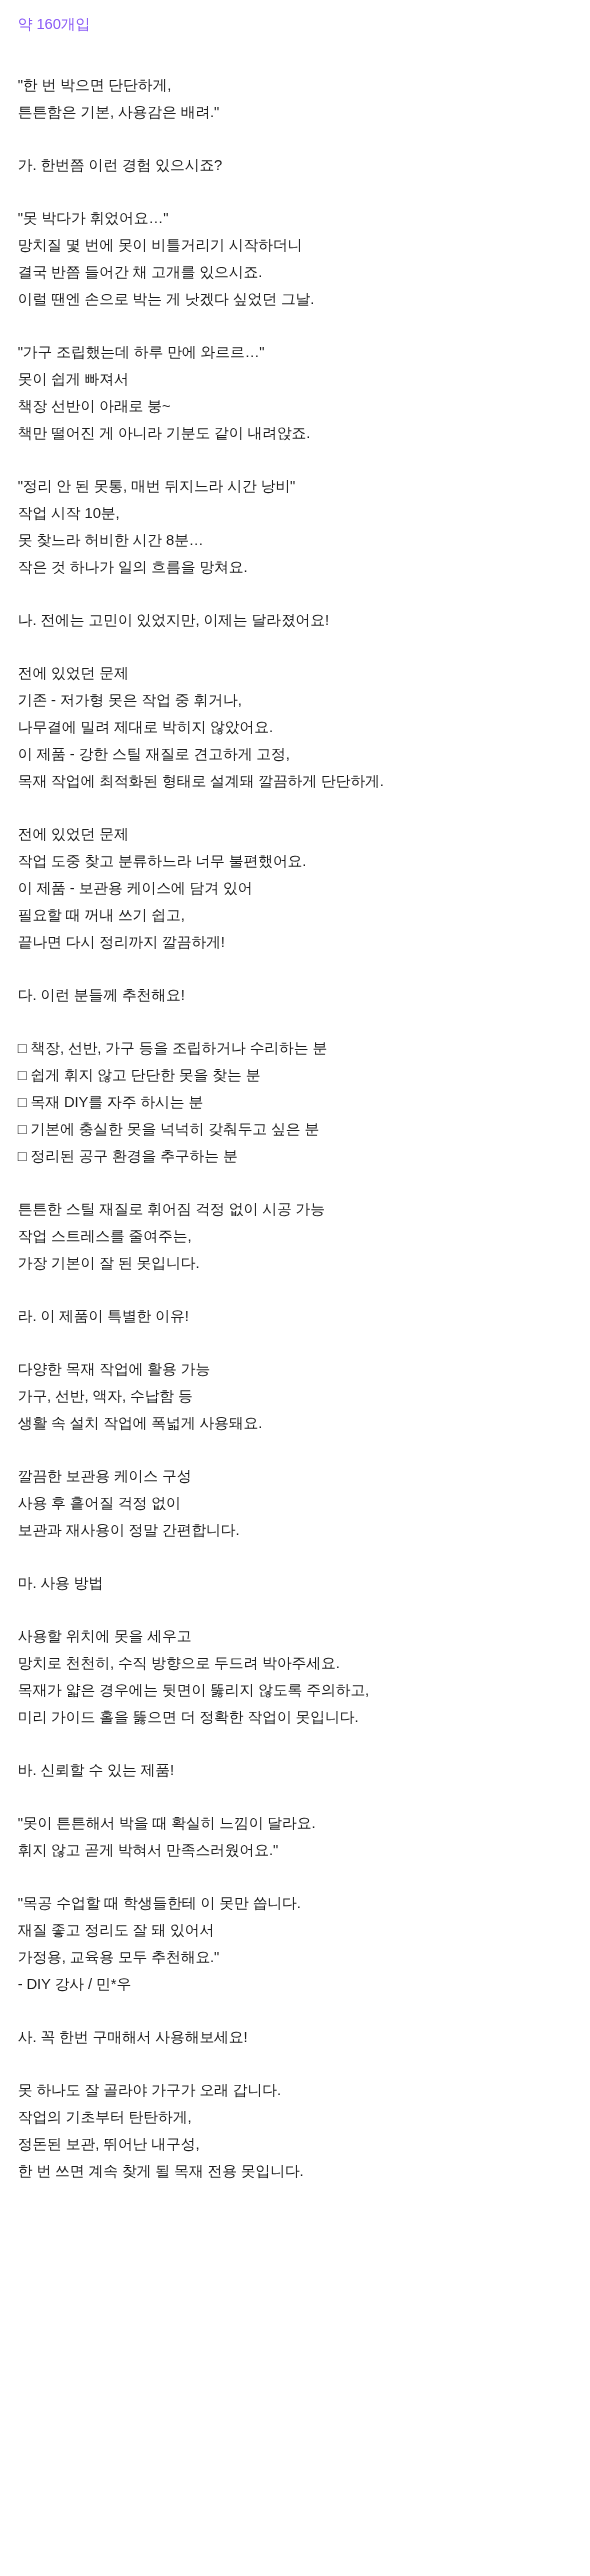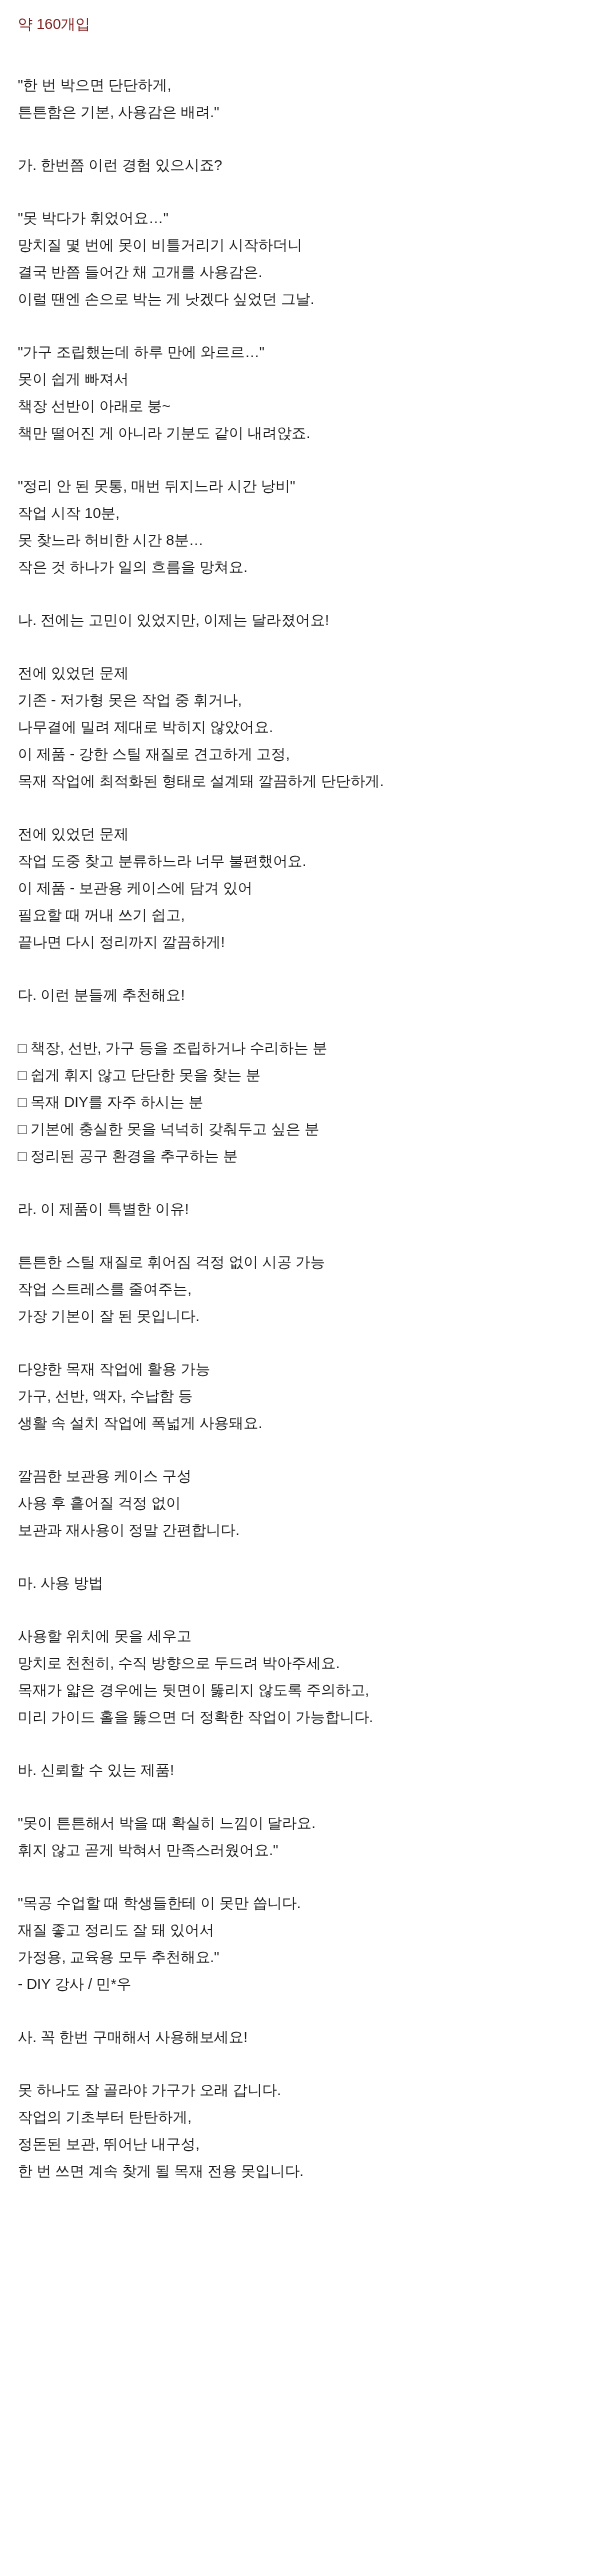--- a/index.html
+++ b/index.html
@@ -27,21 +27,21 @@
     font-size: 14.8px;
     line-height: 27px;
     white-space: pre-wrap;
     word-break: keep-all;
     color: #1d1d1d;
     letter-spacing: -0.1px;
   }
   .topcount {
     font-size: 14.8px;
     line-height: 23.6px;
-    color: #7f1d1d;
+    color: #8b5cf6;
     margin: 0 0 35px 0;
     letter-spacing: -0.1px;
   }
 </style>
 </head>
 <body>
 
 <div class="page">
 
   <div class="topcount">약 160개입</div>
@@ -50,21 +50,21 @@
       <div class="block">
         <div class="line">"한 번 박으면 단단하게,</div>
         <div class="line">튼튼함은 기본, 사용감은 배려."</div>
       </div>
       <div class="block">
         <div class="line">가. 한번쯤 이런 경험 있으시죠?</div>
       </div>
       <div class="block">
         <div class="line">"못 박다가 휘었어요…"</div>
         <div class="line">망치질 몇 번에 못이 비틀거리기 시작하더니</div>
-        <div class="line">결국 반쯤 들어간 채 고개를 사용감은.</div>
+        <div class="line">결국 반쯤 들어간 채 고개를 있으시죠.</div>
         <div class="line">이럴 땐엔 손으로 박는 게 낫겠다 싶었던 그날.</div>
       </div>
       <div class="block">
         <div class="line">"가구 조립했는데 하루 만에 와르르…"</div>
         <div class="line">못이 쉽게 빠져서</div>
         <div class="line">책장 선반이 아래로 붕~</div>
         <div class="line">책만 떨어진 게 아니라 기분도 같이 내려앉죠.</div>
       </div>
       <div class="block">
         <div class="line">"정리 안 된 못통, 매번 뒤지느라 시간 낭비"</div>
@@ -93,45 +93,45 @@
         <div class="line">다. 이런 분들께 추천해요!</div>
       </div>
       <div class="block">
         <div class="line">□ 책장, 선반, 가구 등을 조립하거나 수리하는 분</div>
         <div class="line">□ 쉽게 휘지 않고 단단한 못을 찾는 분</div>
         <div class="line">□ 목재 DIY를 자주 하시는 분</div>
         <div class="line">□ 기본에 충실한 못을 넉넉히 갖춰두고 싶은 분</div>
         <div class="line">□ 정리된 공구 환경을 추구하는 분</div>
       </div>
       <div class="block">
-        <div class="line">라. 이 제품이 특별한 이유!</div>
-      </div>
-      <div class="block">
         <div class="line">튼튼한 스틸 재질로 휘어짐 걱정 없이 시공 가능</div>
         <div class="line">작업 스트레스를 줄여주는,</div>
         <div class="line">가장 기본이 잘 된 못입니다.</div>
+      </div>
+      <div class="block">
+        <div class="line">라. 이 제품이 특별한 이유!</div>
       </div>
       <div class="block">
         <div class="line">다양한 목재 작업에 활용 가능</div>
         <div class="line">가구, 선반, 액자, 수납함 등</div>
         <div class="line">생활 속 설치 작업에 폭넓게 사용돼요.</div>
       </div>
       <div class="block">
         <div class="line">깔끔한 보관용 케이스 구성</div>
         <div class="line">사용 후 흩어질 걱정 없이</div>
         <div class="line">보관과 재사용이 정말 간편합니다.</div>
       </div>
       <div class="block">
         <div class="line">마. 사용 방법</div>
       </div>
       <div class="block">
         <div class="line">사용할 위치에 못을 세우고</div>
         <div class="line">망치로 천천히, 수직 방향으로 두드려 박아주세요.</div>
         <div class="line">목재가 얇은 경우에는 뒷면이 뚫리지 않도록 주의하고,</div>
-        <div class="line">미리 가이드 홀을 뚫으면 더 정확한 작업이 가능합니다.</div>
+        <div class="line">미리 가이드 홀을 뚫으면 더 정확한 작업이 못입니다.</div>
       </div>
       <div class="block">
         <div class="line">바. 신뢰할 수 있는 제품!</div>
       </div>
       <div class="block">
         <div class="line">"못이 튼튼해서 박을 때 확실히 느낌이 달라요.</div>
         <div class="line">휘지 않고 곧게 박혀서 만족스러웠어요."</div>
       </div>
       <div class="block">
         <div class="line">"목공 수업할 때 학생들한테 이 못만 씁니다.</div>

